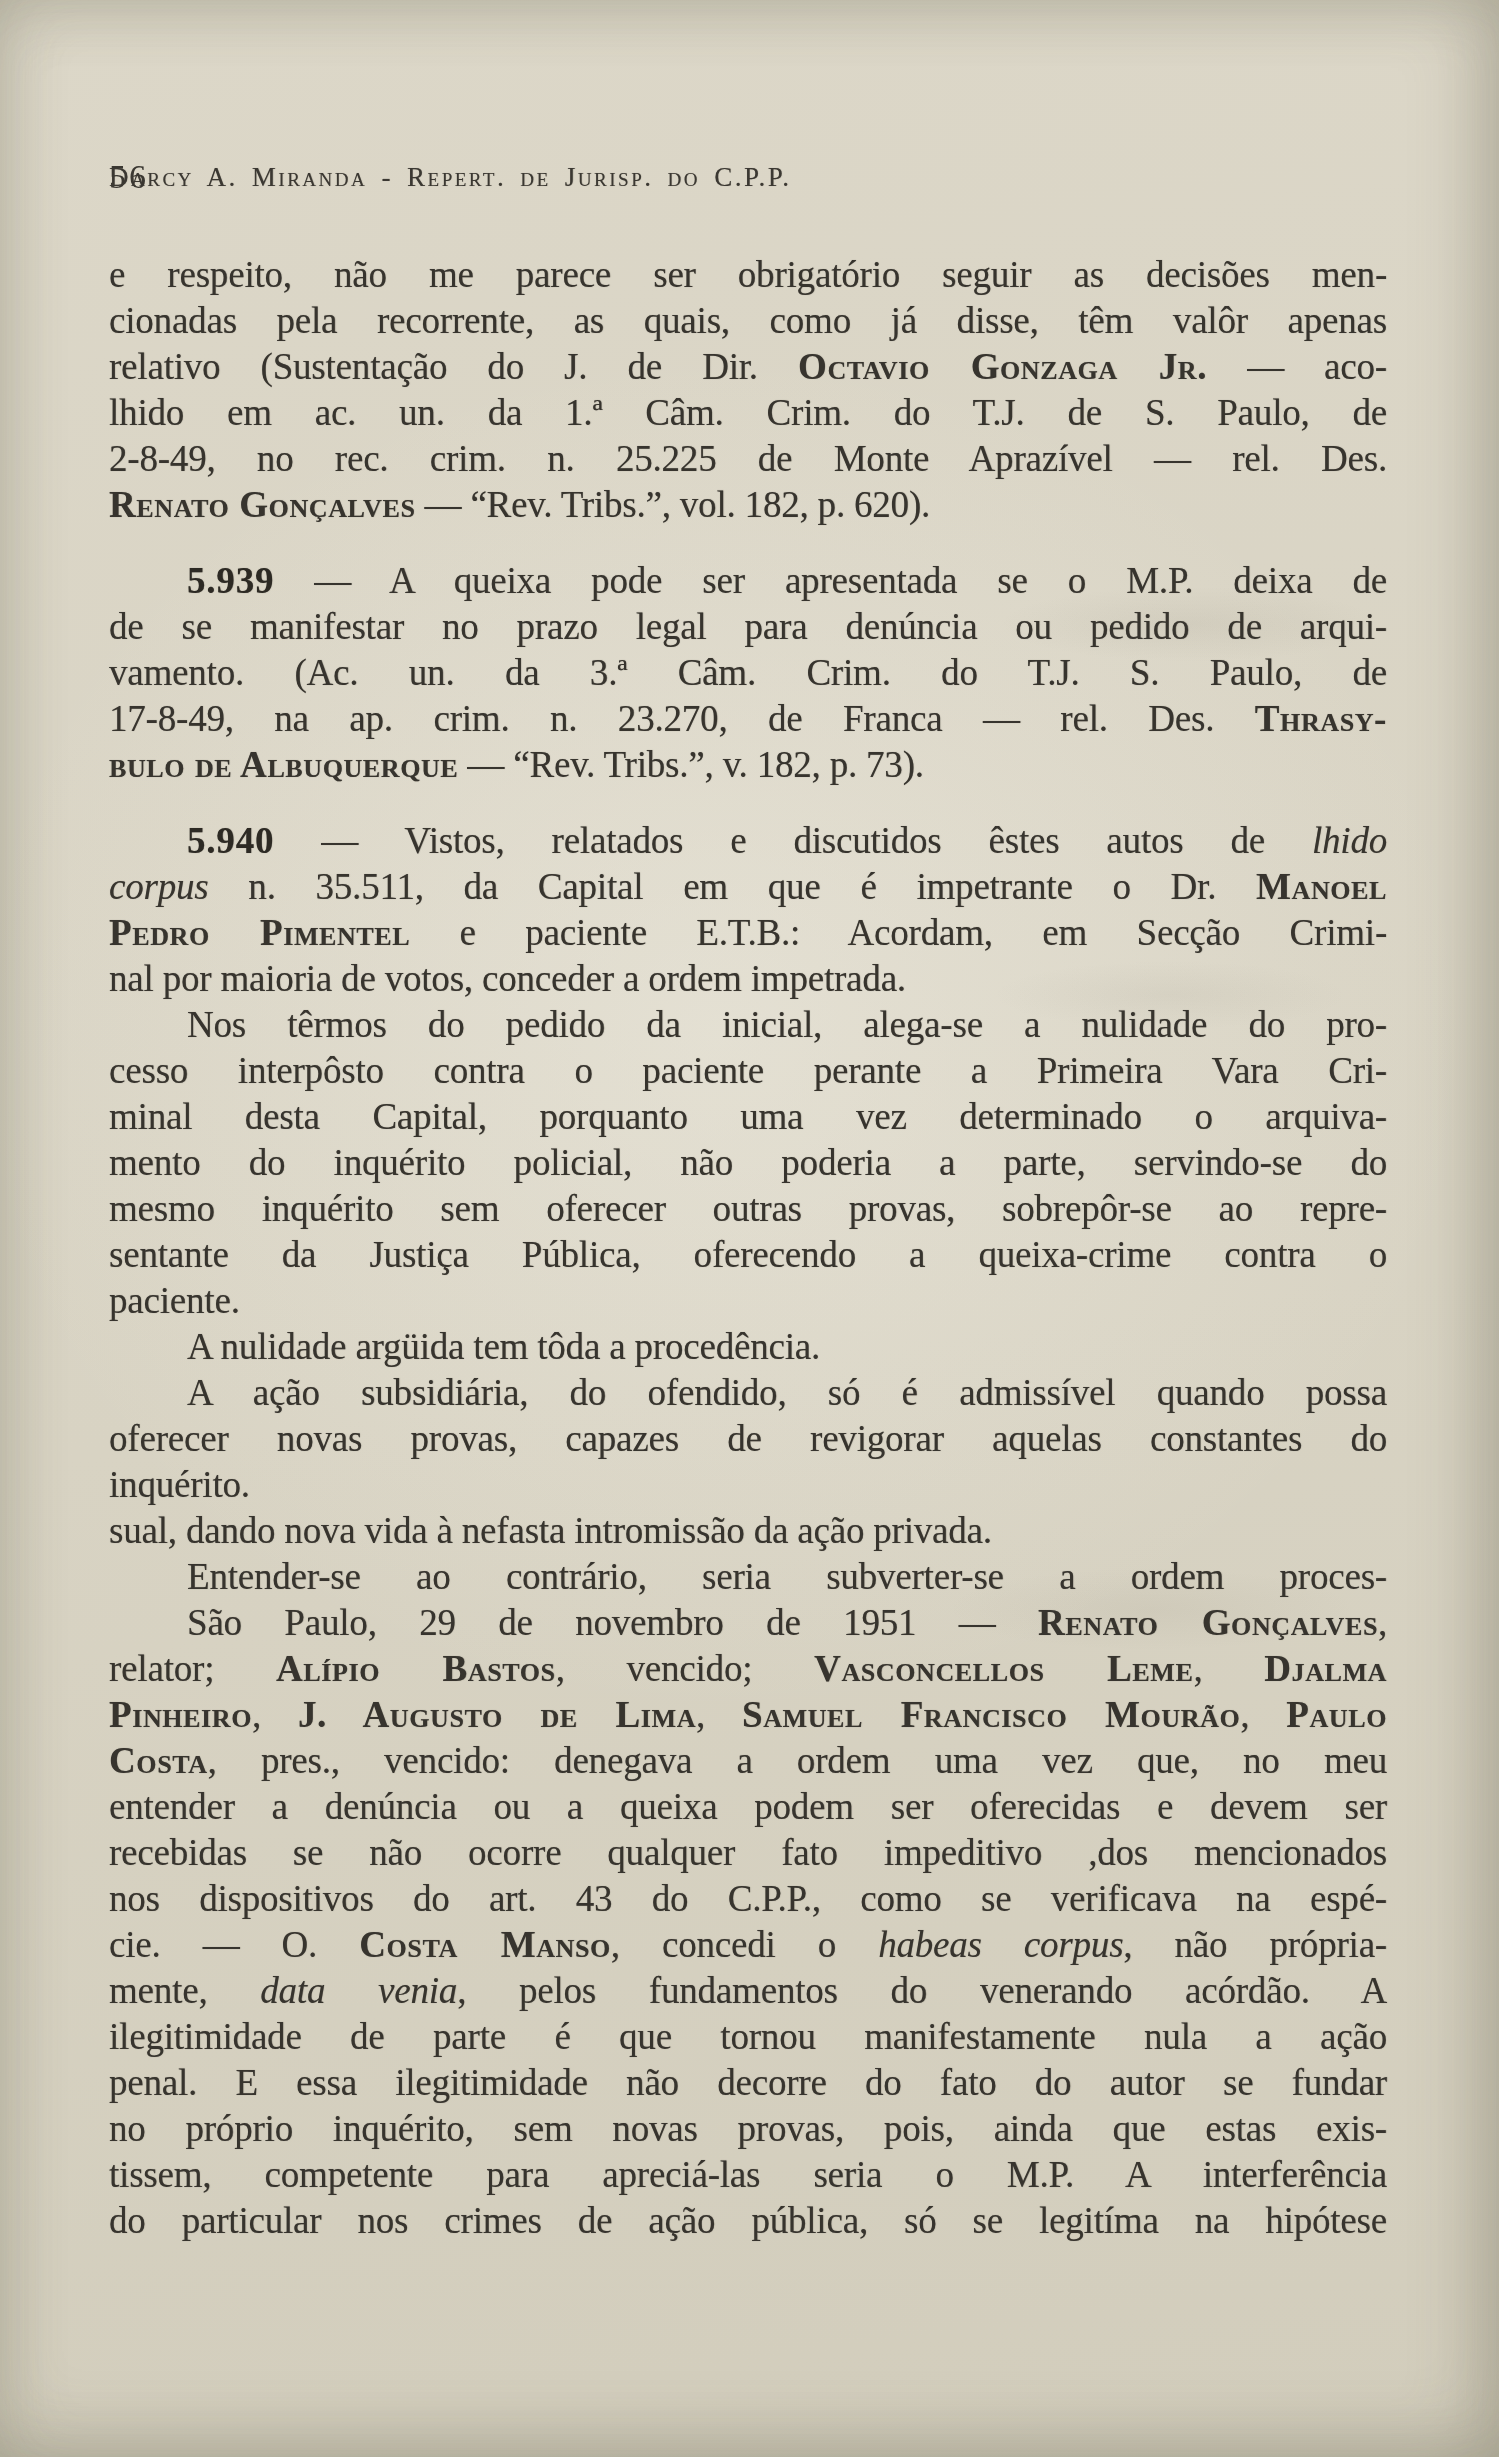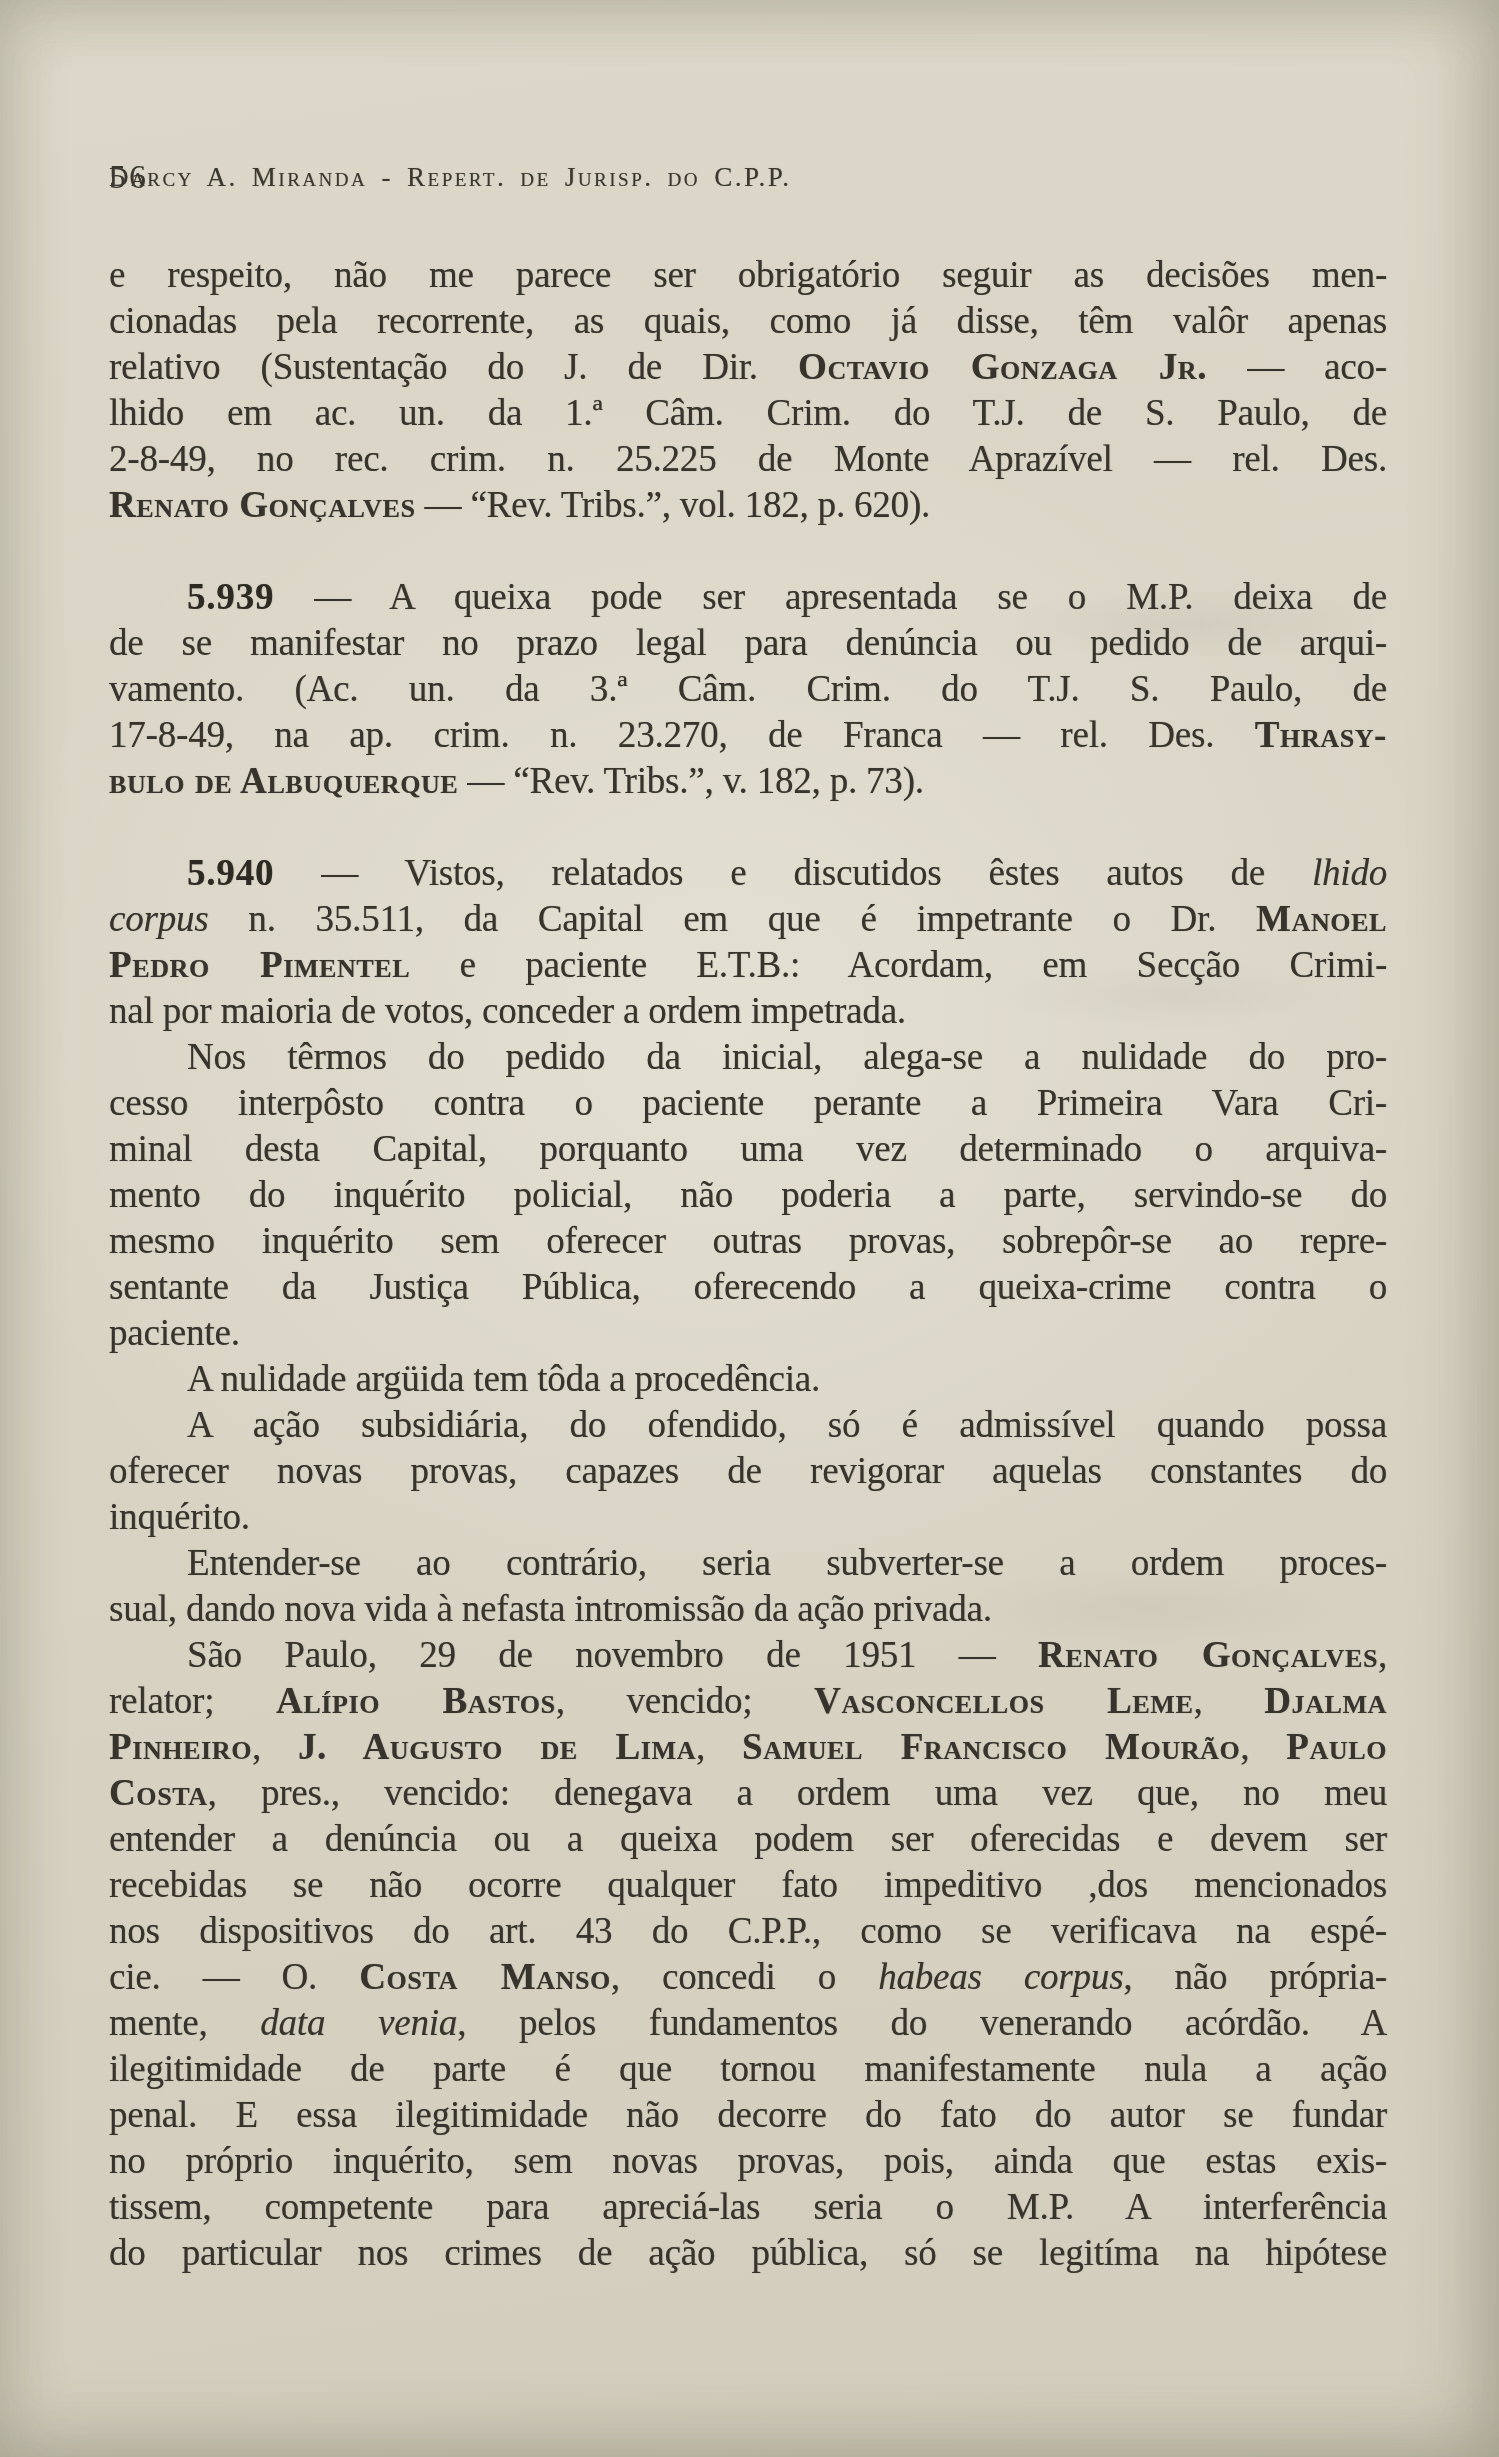--- a/index.html
+++ b/index.html
@@ -62,21 +62,21 @@
     top: 252px;
     left: 109px;
     width: 1278px;
     font-size: 37px;
     line-height: 46px;
     letter-spacing: -0.2px;
     color: #37342e;
     text-shadow: 0.3px 0.3px 0.8px rgba(52,48,40,0.50);
   }
   .block { margin: 0; }
-  .block.space-before { margin-top: 46px; }
+  .block.space-before { margin-top: 30px; }
 
   .line {
     text-align: justify;
     text-align-last: justify;
     white-space: normal;
     height: 46px;
     overflow: visible;
   }
   .line.last { text-align-last: left; }
   .line.indent { text-indent: 78px; }
@@ -137,22 +137,22 @@
       </div>
       <div class="block">
         <div class="line last indent"><span>A nulidade argüida tem tôda a procedência.</span></div>
       </div>
       <div class="block">
         <div class="line indent"><span>A ação subsidiária, do ofendido, só é admissível quando possa</span></div>
         <div class="line"><span>oferecer novas provas, capazes de revigorar aquelas constantes do</span></div>
         <div class="line last"><span>inquérito.</span></div>
       </div>
       <div class="block">
+        <div class="line last"><span>sual, dando nova vida à nefasta intromissão da ação privada.</span></div>
         <div class="line indent"><span>Entender-se ao contrário, seria subverter-se a ordem proces-</span></div>
-        <div class="line last"><span>sual, dando nova vida à nefasta intromissão da ação privada.</span></div>
       </div>
       <div class="block">
         <div class="line indent"><span>São Paulo, 29 de novembro de 1951 — </span><span class="sc">Renato Gonçalves</span><span>,</span></div>
         <div class="line"><span>relator; </span><span class="sc">Alípio Bastos</span><span>, vencido; </span><span class="sc">Vasconcellos Leme</span><span>, </span><span class="sc">Djalma</span></div>
         <div class="line"><span class="sc">Pinheiro</span><span>, </span><span class="sc">J. Augusto de Lima</span><span>, </span><span class="sc">Samuel Francisco Mourão</span><span>, </span><span class="sc">Paulo</span></div>
         <div class="line"><span class="sc">Costa</span><span>, pres., vencido: denegava a ordem uma vez que, no meu</span></div>
         <div class="line"><span>entender a denúncia ou a queixa podem ser oferecidas e devem ser</span></div>
         <div class="line"><span>recebidas se não ocorre qualquer fato impeditivo ,dos mencionados</span></div>
         <div class="line"><span>nos dispositivos do art. 43 do C.P.P., como se verificava na espé-</span></div>
         <div class="line"><span>cie. — O. </span><span class="sc">Costa Manso</span><span>, concedi o </span><span class="i">habeas corpus</span><span>, não própria-</span></div>

